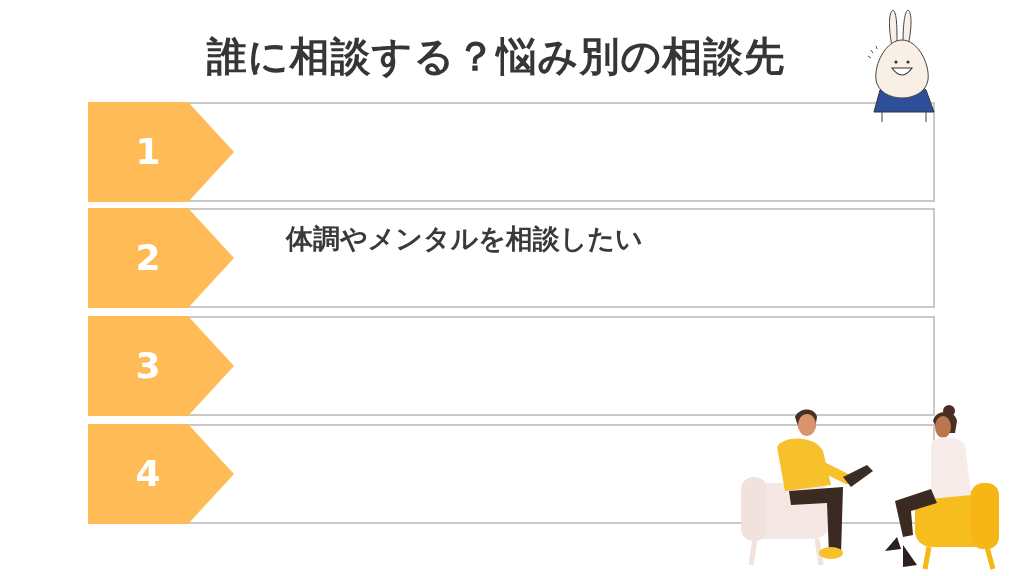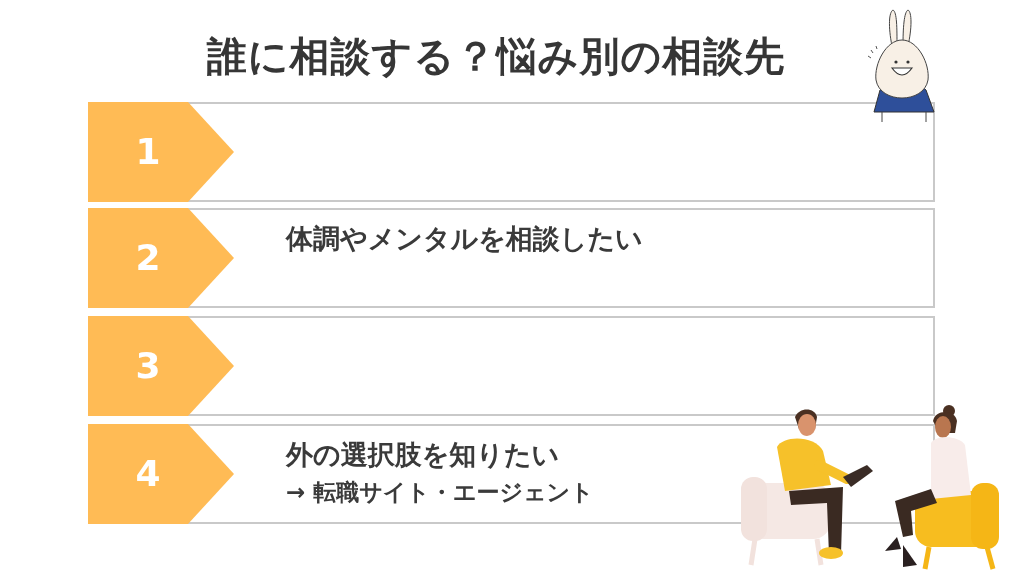--- a/index.html
+++ b/index.html
@@ -44,24 +44,20 @@
   <div class="tab"></div>
   <div class="num">3</div>
   <div class="text">
   </div>
 </div>
 
 <div class="row" style="top:424px;">
   <div class="frame"></div>
   <div class="tab"></div>
   <div class="num">4</div>
-  <div class="text">
-    <div class="main">外の選択肢を知りたい</div>
-    <div class="sub">→ 転職サイト・エージェント</div>
-  </div>
 </div>
 
 <svg class="illus" style="left:862px; top:6px;" width="80" height="118" viewBox="0 0 80 118">
 
   <line x1="6" y1="50" x2="9" y2="52" stroke="#555" stroke-width="1"></line>
   <line x1="9" y1="44" x2="11" y2="47" stroke="#555" stroke-width="1"></line>
   <line x1="14" y1="40" x2="15" y2="43" stroke="#555" stroke-width="1"></line>
 
   <path d="M30 40 C26 20, 27 6, 31 4 C35 6, 35 22, 35 40 Z" fill="#f8f0e6" stroke="#444" stroke-width="1"></path>
   <path d="M41 40 C41 22, 42 6, 46 4 C50 6, 50 22, 46 40 Z" fill="#f8f0e6" stroke="#444" stroke-width="1"></path>

